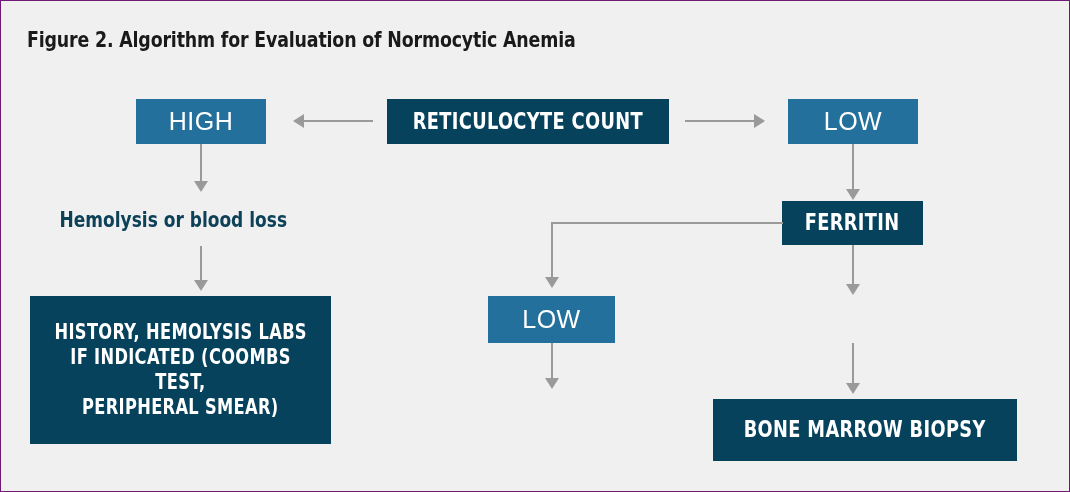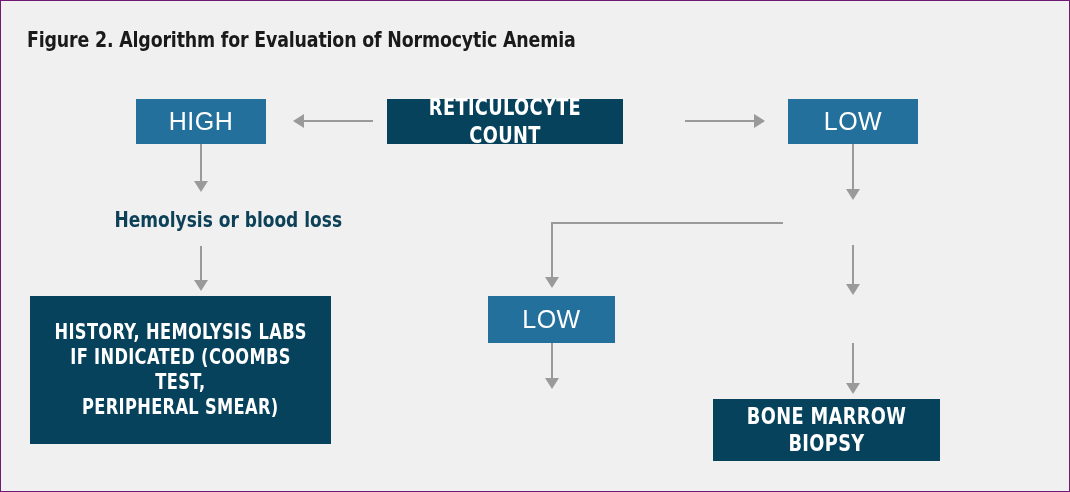--- a/index.html
+++ b/index.html
@@ -58,21 +58,21 @@
     letter-spacing:0.5px;
   }
 
   
   .freetext{
     position:absolute;
     font-family:"DejaVu Sans Condensed","Liberation Sans Narrow","Liberation Sans", sans-serif;
     font-weight:700;
     color:#0d4158;
     white-space:nowrap;
-    text-align:right;
+    text-align:left;
   }
   .freetext > span{ display:inline-block; transform:scaleX(0.86); }
 
   
   .conn{ position:absolute; background:#9a9a9a; }
   .vline{ width:2px; }
   .hline{ height:2px; }
   .arrowhead{
     position:absolute;
     width:0;height:0;
@@ -97,21 +97,21 @@
 <body>
 
 <div id="figure">
 
   <div id="title">Figure 2. Algorithm for Evaluation of Normocytic Anemia</div>
 
   <div class="node mid wide" style="left:135px;top:98px;width:130px;height:45px;font-size:25px;">
     <span>HIGH</span>
   </div>
 
-  <div class="node dark cond" style="left:386px;top:98px;width:236px;height:45px;font-size:23px;">
+  <div class="node dark cond" style="left:386px;top:98px;width:282px;height:45px;font-size:23px;">
     <span>RETICULOCYTE COUNT</span>
   </div>
 
   <div class="node mid wide" style="left:787px;top:98px;width:130px;height:45px;font-size:25px;">
     <span>LOW</span>
   </div>
 
   <div class="conn hline" style="left:302px;top:119px;width:70px;"></div>
   <div class="arrowhead arrow-left" style="left:292px;top:113px;"></div>
 
@@ -130,37 +130,40 @@
 
   <div class="node dark cond" style="left:29px;top:295px;width:301px;height:148px;font-size:21px;flex-direction:column;">
     <span>HISTORY, HEMOLYSIS LABS</span>
     <span>IF INDICATED (COOMBS TEST,</span>
     <span>PERIPHERAL SMEAR)</span>
   </div>
 
   <div class="conn vline" style="left:851px;top:143px;height:46px;"></div>
   <div class="arrowhead arrow-down" style="left:845px;top:188px;"></div>
 
+  <div class="node dark cond" style="left:781px;top:200px;width:141px;height:44px;font-size:23px;">
+    <span>FERRITIN</span>
+  </div>
 
   <div class="conn hline" style="left:550px;top:221px;width:232px;"></div>
   <div class="conn vline" style="left:550px;top:221px;height:56px;"></div>
   <div class="arrowhead arrow-down" style="left:544px;top:276px;"></div>
 
   <div class="conn vline" style="left:851px;top:244px;height:40px;"></div>
   <div class="arrowhead arrow-down" style="left:845px;top:283px;"></div>
 
   <div class="node mid wide" style="left:487px;top:295px;width:127px;height:47px;font-size:25px;">
     <span>LOW</span>
   </div>
 
 
   <div class="conn vline" style="left:550px;top:342px;height:36px;"></div>
   <div class="arrowhead arrow-down" style="left:544px;top:377px;"></div>
 
 
   <div class="conn vline" style="left:851px;top:342px;height:41px;"></div>
   <div class="arrowhead arrow-down" style="left:845px;top:382px;"></div>
 
-  <div class="node dark cond" style="left:712px;top:398px;width:227px;height:62px;font-size:23px;">
+  <div class="node dark cond" style="left:712px;top:398px;width:304px;height:62px;font-size:23px;">
     <span>BONE MARROW BIOPSY</span>
   </div>
 
 </div>
 
 </body></html>

